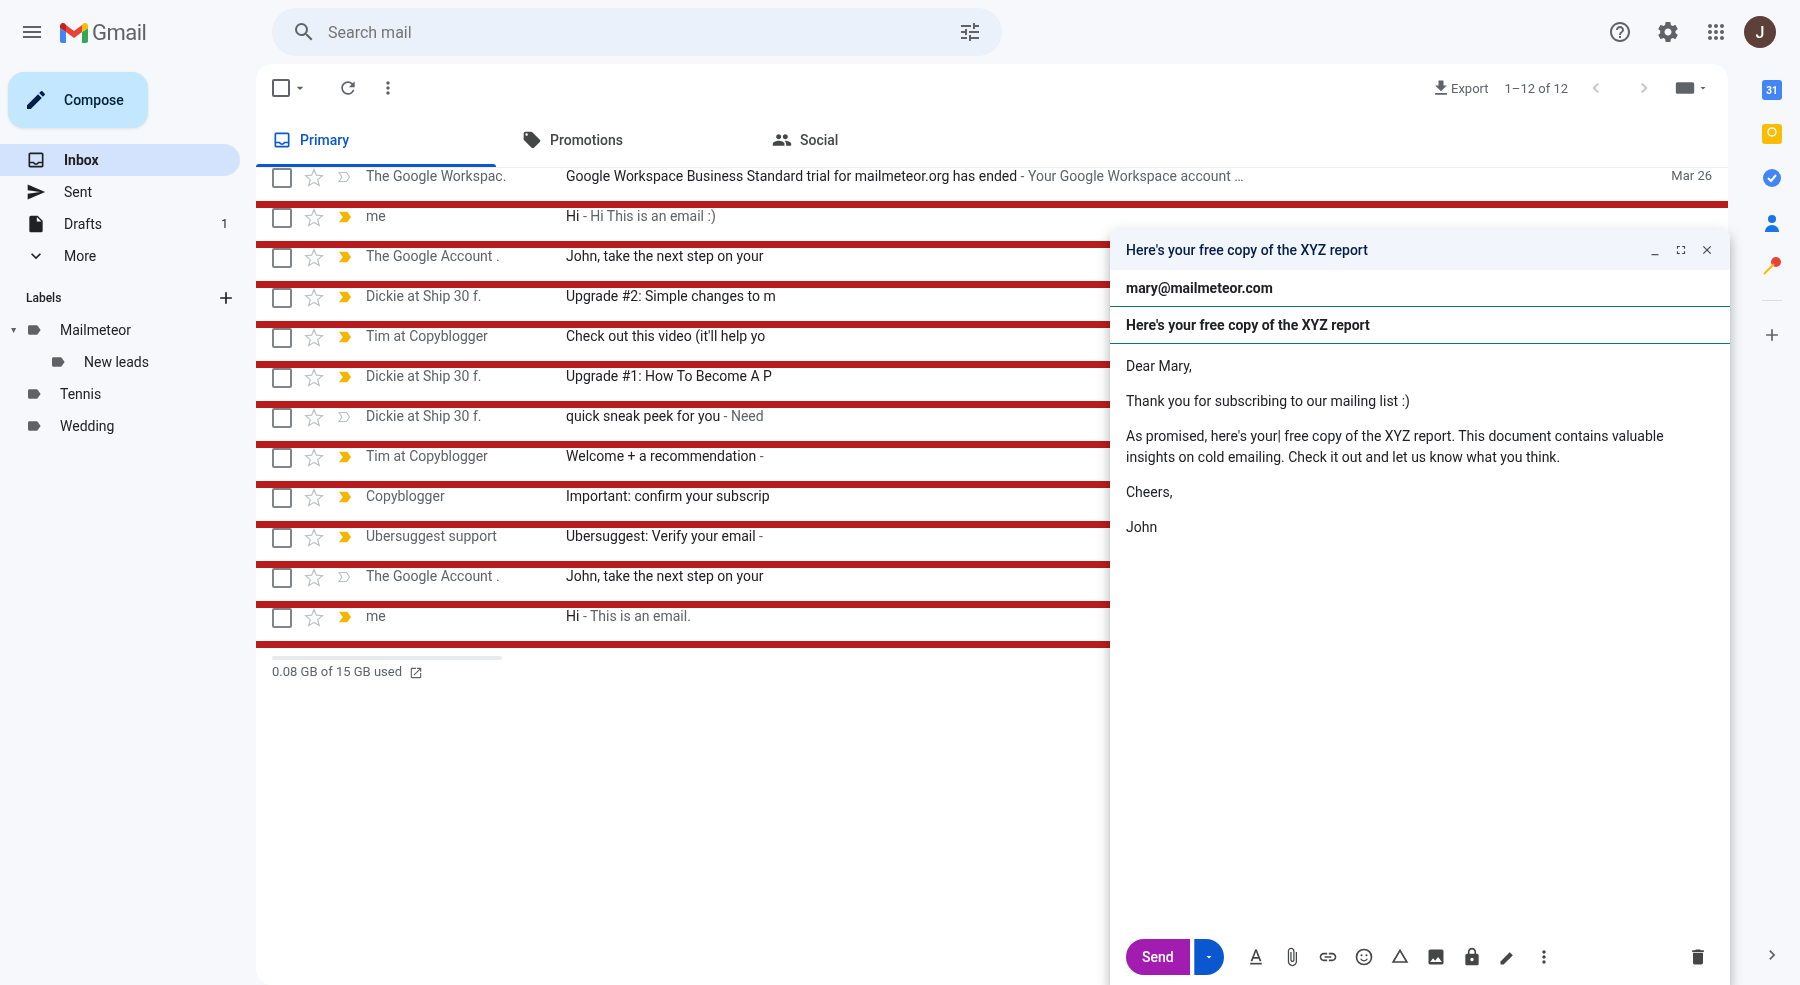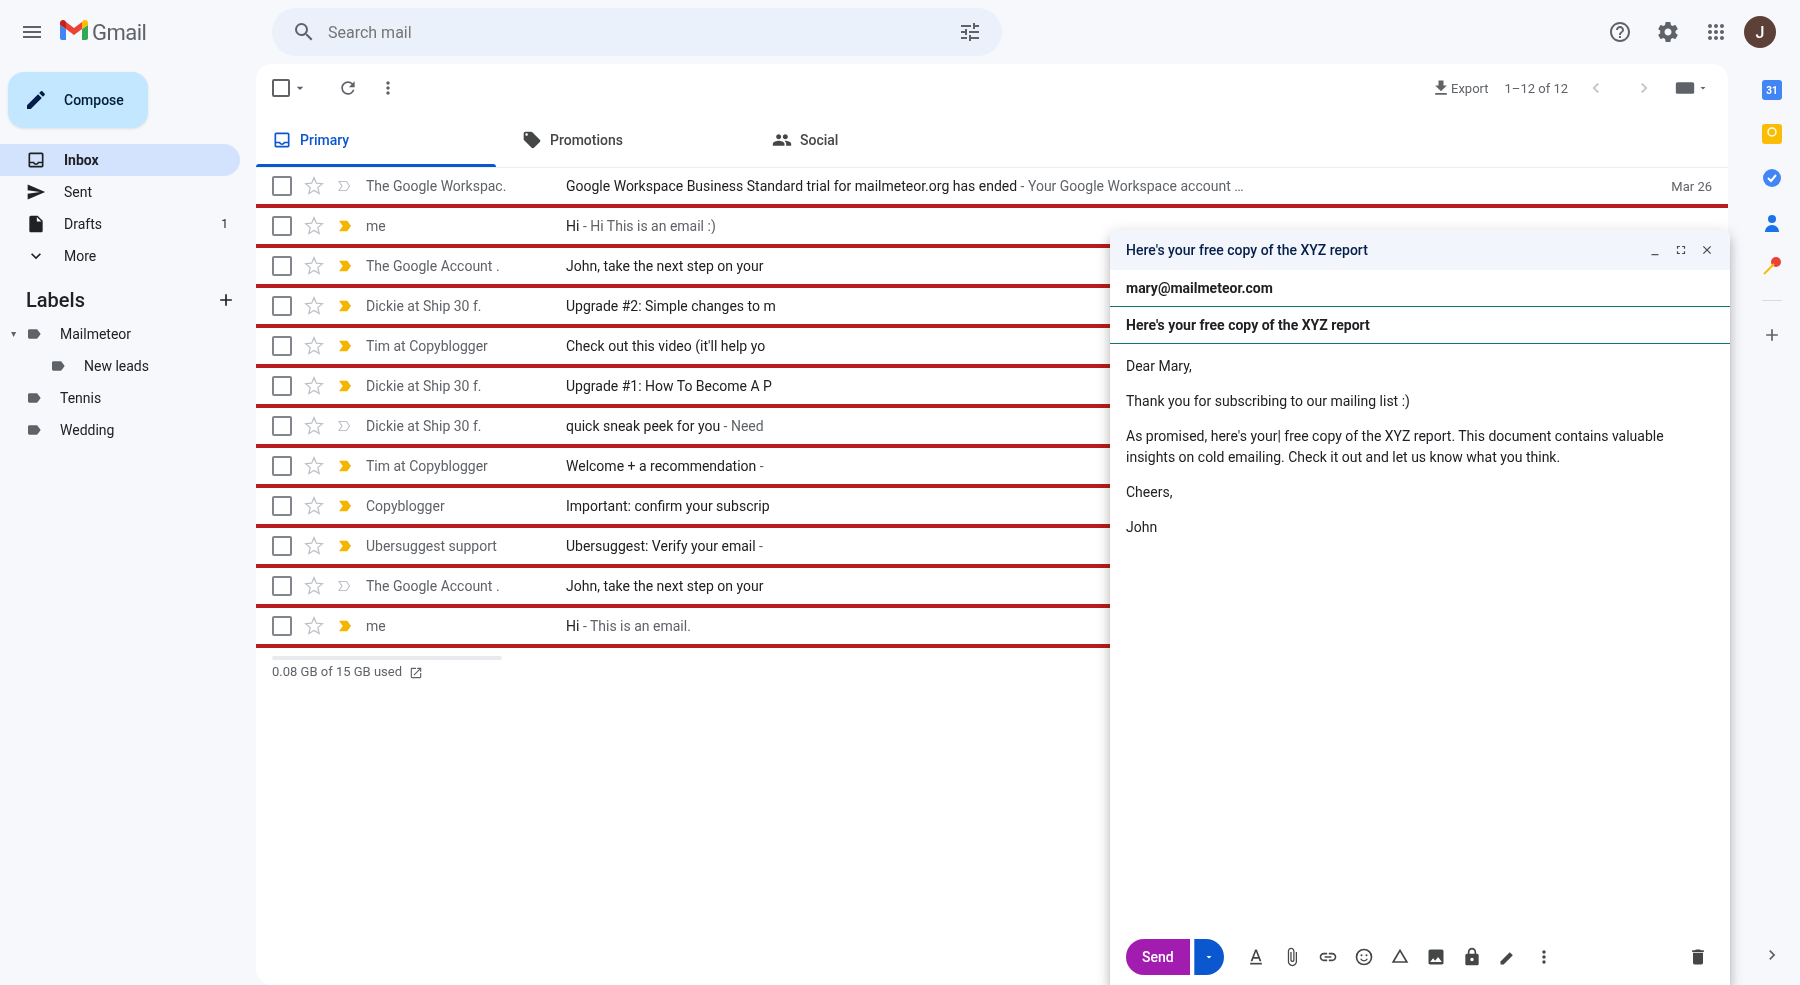--- a/index.html
+++ b/index.html
@@ -2,57 +2,57 @@
 <html><head>
 <meta charset="utf-8">
 <style>
 * { margin: 0; padding: 0; box-sizing: border-box; font-family: 'Google Sans', Roboto, Arial, sans-serif; }
 body { background: #f6f8fc; width: 1800px; height: 985px; overflow: hidden; position: relative; }
 
 
 .header { display: flex; align-items: center; height: 64px; padding: 8px; }
 .header-left { display: flex; align-items: center; width: 264px; }
 .menu-btn { width: 48px; height: 48px; display: flex; align-items: center; justify-content: center; border-radius: 50%; cursor: pointer; }
-.logo-wrap { display: flex; align-items: flex-start; gap: 4px; margin-left: 4px; }
+.logo-wrap { display: flex; align-items: flex-end; gap: 4px; margin-left: 4px; }
 .gmail-text { font-size: 22px; color: #5f6368; font-weight: 400; letter-spacing: -0.5px; }
 .search-bar { flex: 1; max-width: 730px; height: 48px; background: #eaf1fb; border-radius: 24px; display: flex; align-items: center; padding: 0 8px; }
 .search-icon-box { width: 48px; height: 48px; display:flex; align-items:center; justify-content:center;}
 .search-input { flex:1; border:none; background:transparent; font-size:16px; color:#5f6368; outline:none; }
 .header-right { display:flex; align-items:center; gap:8px; margin-left:auto; padding-right:16px;}
 .header-icon { width:40px; height:40px; display:flex; align-items:center; justify-content:center; border-radius:50%; cursor:pointer;}
 .avatar { width:32px; height:32px; border-radius:50%; background:#5d4037; color:#fff; display:flex; align-items:center; justify-content:center; font-size:16px; font-weight:500;}
 
 
 .main-wrap { display:flex; height: calc(100% - 64px); }
 .sidebar { width: 256px; padding: 8px 0; }
 .compose-btn { margin: 0 0 16px 8px; height: 56px; padding: 0 24px 0 16px; background:#c2e7ff; border:none; border-radius:16px; display:flex; align-items:center; gap:16px; font-size:14px; font-weight:500; color:#001d35; cursor:pointer; box-shadow: 0 1px 3px rgba(0,0,0,0.1);}
 .nav-item { display:flex; align-items:center; height:32px; padding:0 12px 0 26px; border-radius: 0 16px 16px 0; margin-right:16px; cursor:pointer; gap:18px; font-size:14px; color:#202124;}
 .nav-item.active { background:#d3e3fd; font-weight:700;}
 .nav-item .count { margin-left:auto; font-size:12px;}
-.labels-header { display:flex; align-items:center; justify-content:space-between; padding: 16px 20px 6px 26px; font-size:20px; font-weight:500; color:#202124;}
+.labels-header { display:flex; align-items:center; justify-content:space-between; padding: 16px 20px 6px 26px; font-size:12px; font-weight:500; color:#202124;}
 .label-item { display:flex; align-items:center; height:32px; padding-left:26px; gap:18px; font-size:14px; color:#202124; cursor:pointer;}
 .label-item.sub { padding-left:50px; }
 .label-item.expandable::before { content:'▸'; position:absolute; margin-left:-14px; font-size:10px; color:#5f6368; transform:rotate(90deg);}
 .label-item.expandable { position:relative; }
 
 
 .content { flex:1; background:#fff; border-radius:16px; margin:0 16px 0 0; position:relative; overflow:hidden;}
 .toolbar { display:flex; align-items:center; height:48px; padding:0 16px;}
 .checkbox-wrap { display:flex; align-items:center; gap:2px; margin-right:20px;}
 .toolbar-icon { width:40px; height:40px; display:flex; align-items:center; justify-content:center; cursor:pointer; border-radius:50%;}
 .toolbar-right { margin-left:auto; display:flex; align-items:center; gap:8px; color:#5f6368; font-size:13px;}
 .export-btn { display:flex; align-items:center; padding:0 8px; cursor:pointer;}
 
 .tabs { display:flex; border-bottom:1px solid #eceff1; height:56px;}
 .tab { display:flex; align-items:center; gap:8px; padding:0 16px; min-width:250px; color:#444746; font-size:14px; font-weight:500; cursor:pointer; position:relative;}
 .tab.active { color:#0b57d0;}
 .tab.active::after { content:''; position:absolute; bottom:0; left:0; right:10px; height:3px; background:#0b57d0; border-radius:3px 3px 0 0;}
 
 .email-list { }
-.email-row { display:flex; align-items:center; height:40px; padding:0 16px; border-bottom:4px solid #b91c1c; cursor:pointer; font-size:14px;}
+.email-row { display:flex; align-items:flex-start; height:40px; padding:0 16px; border-bottom:7px solid #b91c1c; cursor:pointer; font-size:14px;}
 .row-cb { width:20px; height:20px; border:2px solid #80868b; border-radius:2px; margin-right:12px;}
 .row-star { color:#80868b; margin-right:12px; cursor:pointer;}
 .row-important { margin-right:12px;}
 .row-sender { width:200px; color:#5f6368; white-space:nowrap; overflow:hidden; text-overflow:ellipsis;}
 .row-subject { flex:1; color:#5f6368; white-space:nowrap; overflow:hidden; text-overflow:ellipsis;}
 .row-subject .subj { color:#202124;}
 .row-subject .prev { color:#5f6368;}
 .row-date { color:#5f6368; font-size:13px; margin-left:16px;}
 
 .footer { display:flex; align-items:center; padding:8px 16px 16px; font-size:13px; color:#5f6368;}

